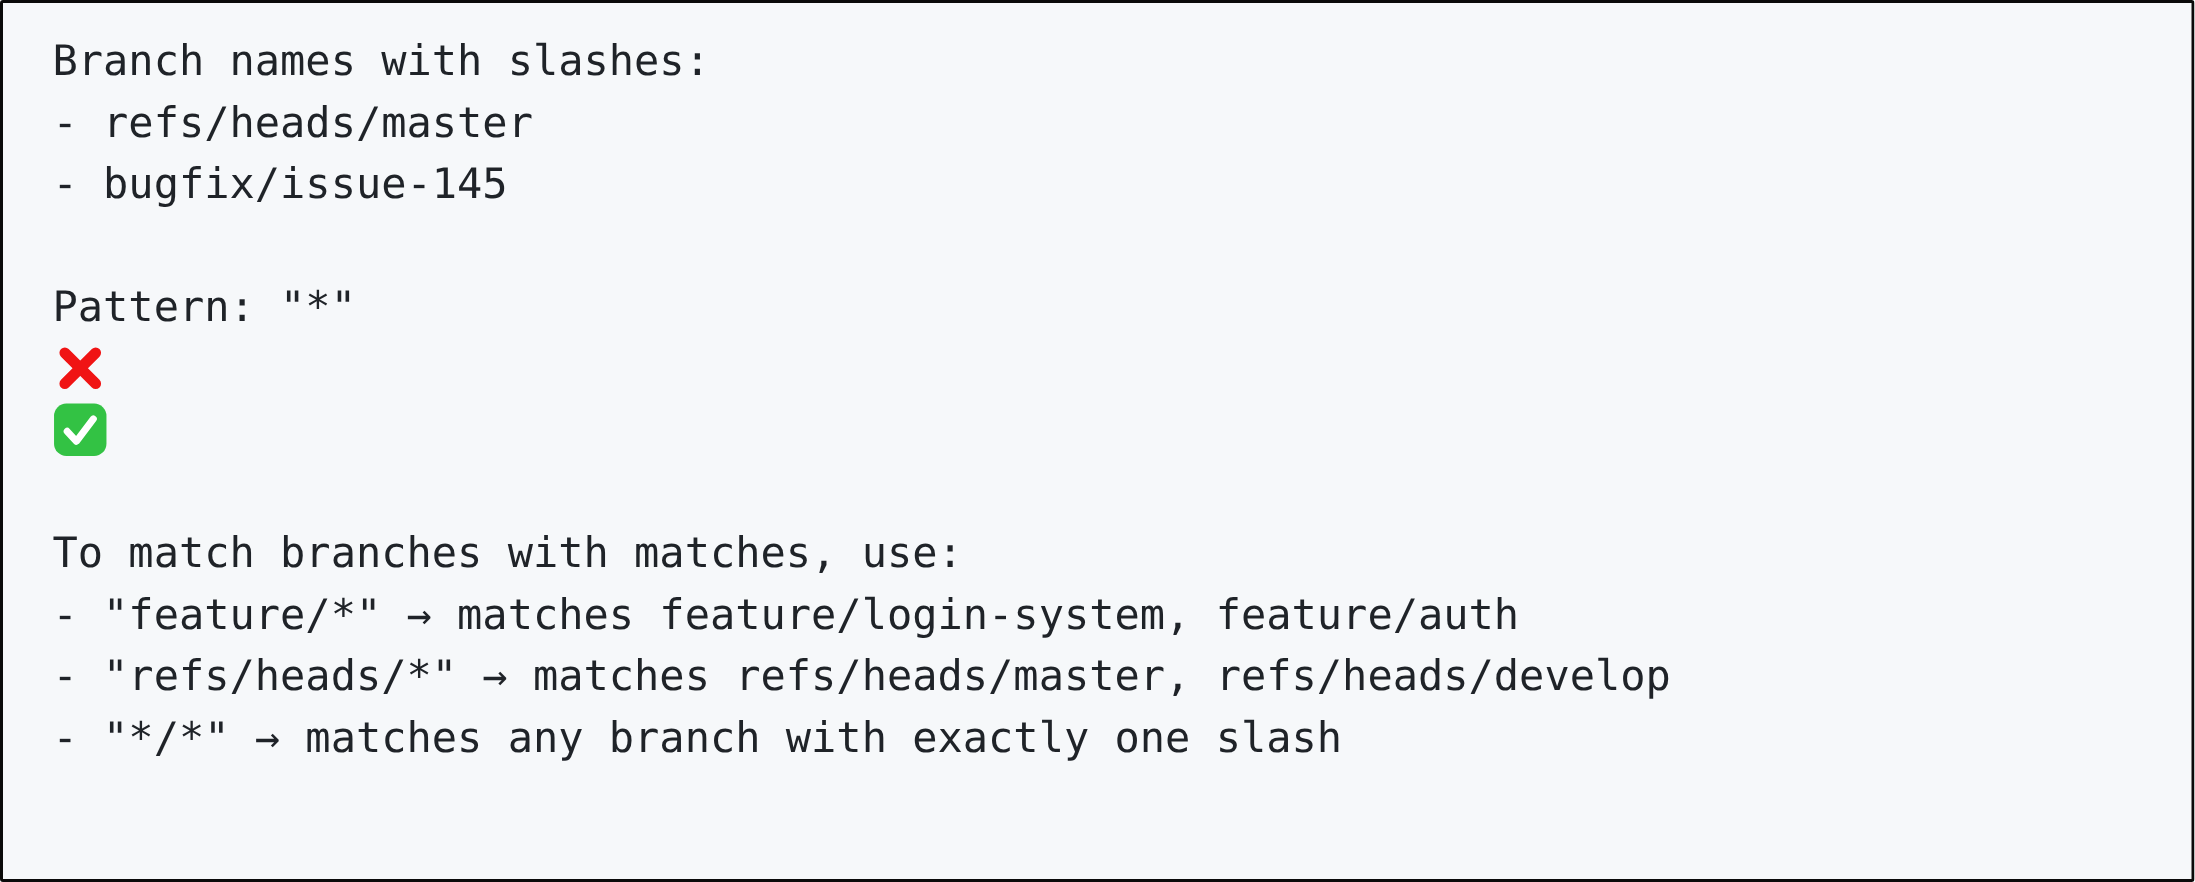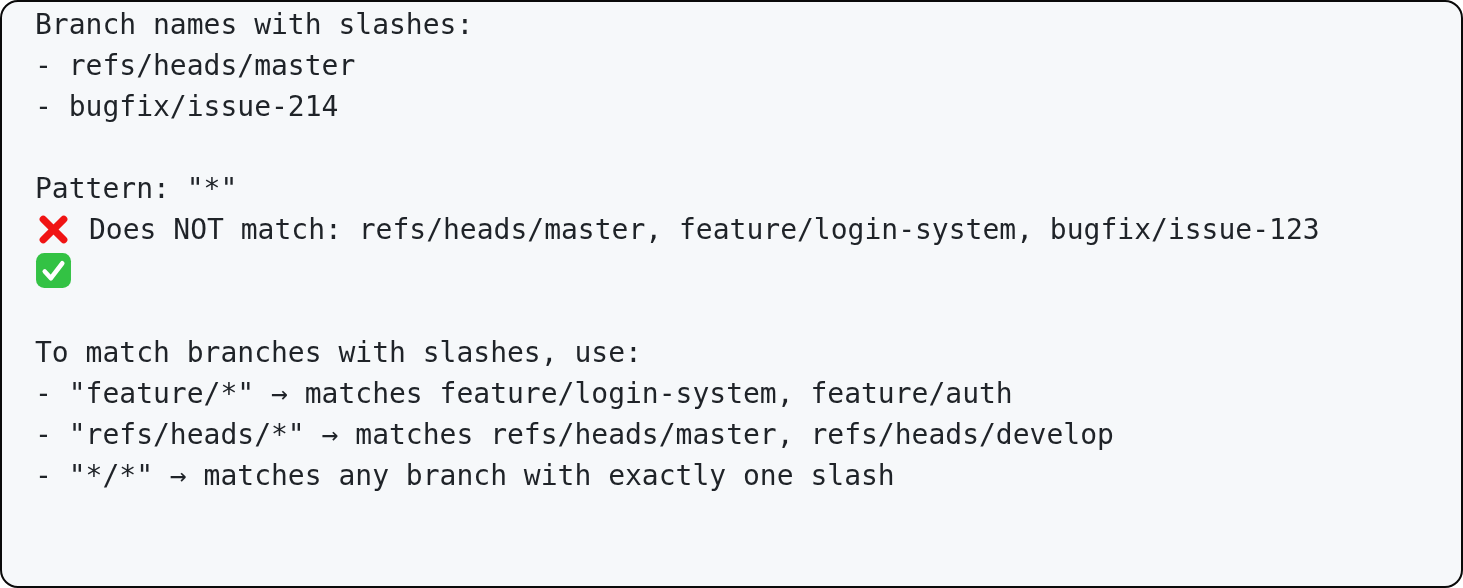--- a/index.html
+++ b/index.html
@@ -13,22 +13,22 @@
   * { box-sizing: border-box; margin: 0; padding: 0; }
   html, body {
     background: #ffffff;
     font-family: "DejaVu Sans Mono", "Liberation Mono", monospace;
   }
   .panel {
     width: 1463px;
     height: 588px;
     background: var(--bg);
     border: 2px solid var(--border);
-    border-radius: 18px;
-    padding: 2px 33px;
+    border-radius: 2px;
+    padding: 18px 33px;
     overflow: hidden;
   }
   .code-block {
     width: 100%;
   }
   .line {
     display: flex;
     align-items: center;
     height: 41px;
     font-size: 28px;
@@ -48,34 +48,34 @@
   }
   .emoji svg { display: block; width: 37px; height: 37px; }
 </style>
 </head>
 <body>
 
 <div class="panel">
   <div class="code-block">
       <div class="line"><span>Branch names with slashes:</span></div>
       <div class="line"><span>- refs/heads/master</span></div>
-      <div class="line"><span>- bugfix/issue-214</span></div>
+      <div class="line"><span>- bugfix/issue-145</span></div>
       <div class="line"><span></span></div>
       <div class="line"><span>Pattern: "*"</span></div>
       <div class="line"><span class="emoji">
   <svg viewBox="0 0 36 36" aria-hidden="true">
     <line x1="8" y1="8" x2="28" y2="28" stroke="var(--cross)" stroke-width="7" stroke-linecap="round"></line>
     <line x1="28" y1="8" x2="8" y2="28" stroke="var(--cross)" stroke-width="7" stroke-linecap="round"></line>
   </svg>
-</span><span>Does NOT match: refs/heads/master, feature/login-system, bugfix/issue-123</span></div>
+</span></div>
       <div class="line"><span class="emoji">
   <svg viewBox="0 0 36 36" aria-hidden="true">
     <rect x="1" y="1" width="34" height="34" rx="8" fill="var(--check-bg)"></rect>
     <polyline points="9.5,19 15.5,25.5 26.5,11" fill="none" stroke="var(--check-fg)" stroke-width="4.5" stroke-linecap="round" stroke-linejoin="round"></polyline>
   </svg>
 </span></div>
       <div class="line"><span></span></div>
-      <div class="line"><span>To match branches with slashes, use:</span></div>
+      <div class="line"><span>To match branches with matches, use:</span></div>
       <div class="line"><span>- "feature/*" → matches feature/login-system, feature/auth</span></div>
       <div class="line"><span>- "refs/heads/*" → matches refs/heads/master, refs/heads/develop</span></div>
       <div class="line"><span>- "*/*" → matches any branch with exactly one slash</span></div>
     </div>
 </div>
 
 </body></html>

